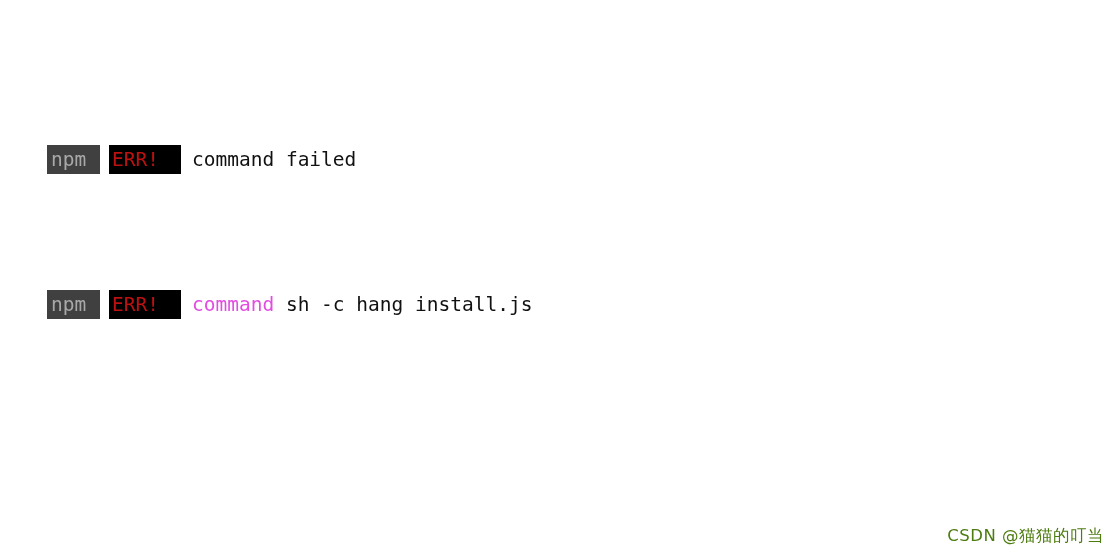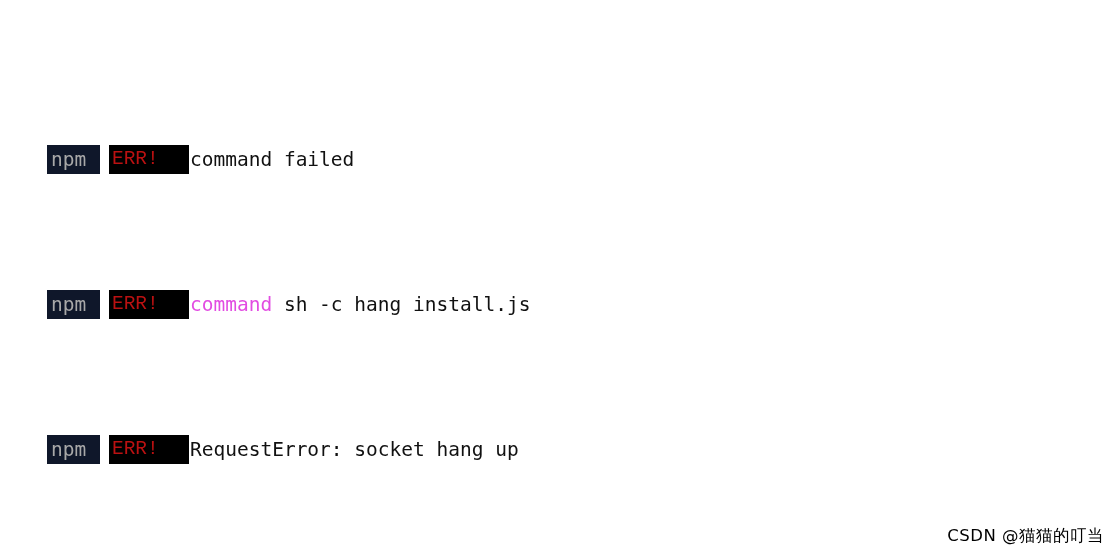--- a/index.html
+++ b/index.html
@@ -33,21 +33,21 @@
     height: 29px;
     line-height: 29px;
     white-space: pre;
     display: block;
     position: relative;
     overflow: visible;
   }
 
   
   .tag-npm {
-    background: #0f172a;
+    background: #404040;
     color: #a8a8a8;
     padding: 0;
     display: inline-block;
     width: 53px;
     height: 29px;
     line-height: 29px;
     text-align: left;
     text-indent: 4px;
     vertical-align: top;
   }
@@ -58,35 +58,34 @@
     width: 9px;
     height: 29px;
     vertical-align: top;
   }
 
   
   .tag-err {
     background: #000000;
     color: #bb1111;
     display: inline-block;
-    width: 80px;
+    width: 72px;
     height: 29px;
     line-height: 29px;
     text-align: left;
     text-indent: 3px;
     vertical-align: top;
-    font-family: Liberation Mono, monospace;
   }
 
   .msg {
     display: inline-block;
     vertical-align: top;
     height: 29px;
     line-height: 29px;
-    padding-left: 1px;
+    padding-left: 11px;
     color: #111111;
   }
 
   .kw-magenta {
     color: #e24ce2;
     text-align: center;
   }
 
   
   #redaction {
@@ -99,44 +98,41 @@
     overflow: hidden;
     pointer-events: none;
   }
 
   #watermark {
     position: absolute;
     right: 12px;
     top: 521px;
     font-family: "DejaVu Sans", "Liberation Sans", sans-serif;
     font-size: 16.5px;
-    color: #000000;
+    color: #4d7c0f;
     letter-spacing: 0.5px;
     white-space: pre;
   }
 </style>
 </head>
 <body>
 
 <div id="terminal">
 
   
   <div class="line">
     <span class="tag-npm">npm</span><span class="tag-gap"></span><span class="tag-err">ERR!</span><span class="msg">command failed</span>
   </div>
 
   
   <div class="line">
     <span class="tag-npm">npm</span><span class="tag-gap"></span><span class="tag-err">ERR!</span><span class="msg"><span class="kw-magenta">command</span><span id="line1-rest"> sh -c hang install.js</span></span>
   </div>
 
   
-  <div class="line">
-    <span class="tag-npm">npm</span><span class="tag-gap"></span><span class="tag-err">ERR!</span><span class="msg">RequestError: socket hang up</span>
-  </div>
 
   
   <div class="line">
     
   </div>
 
   
   
 
   

